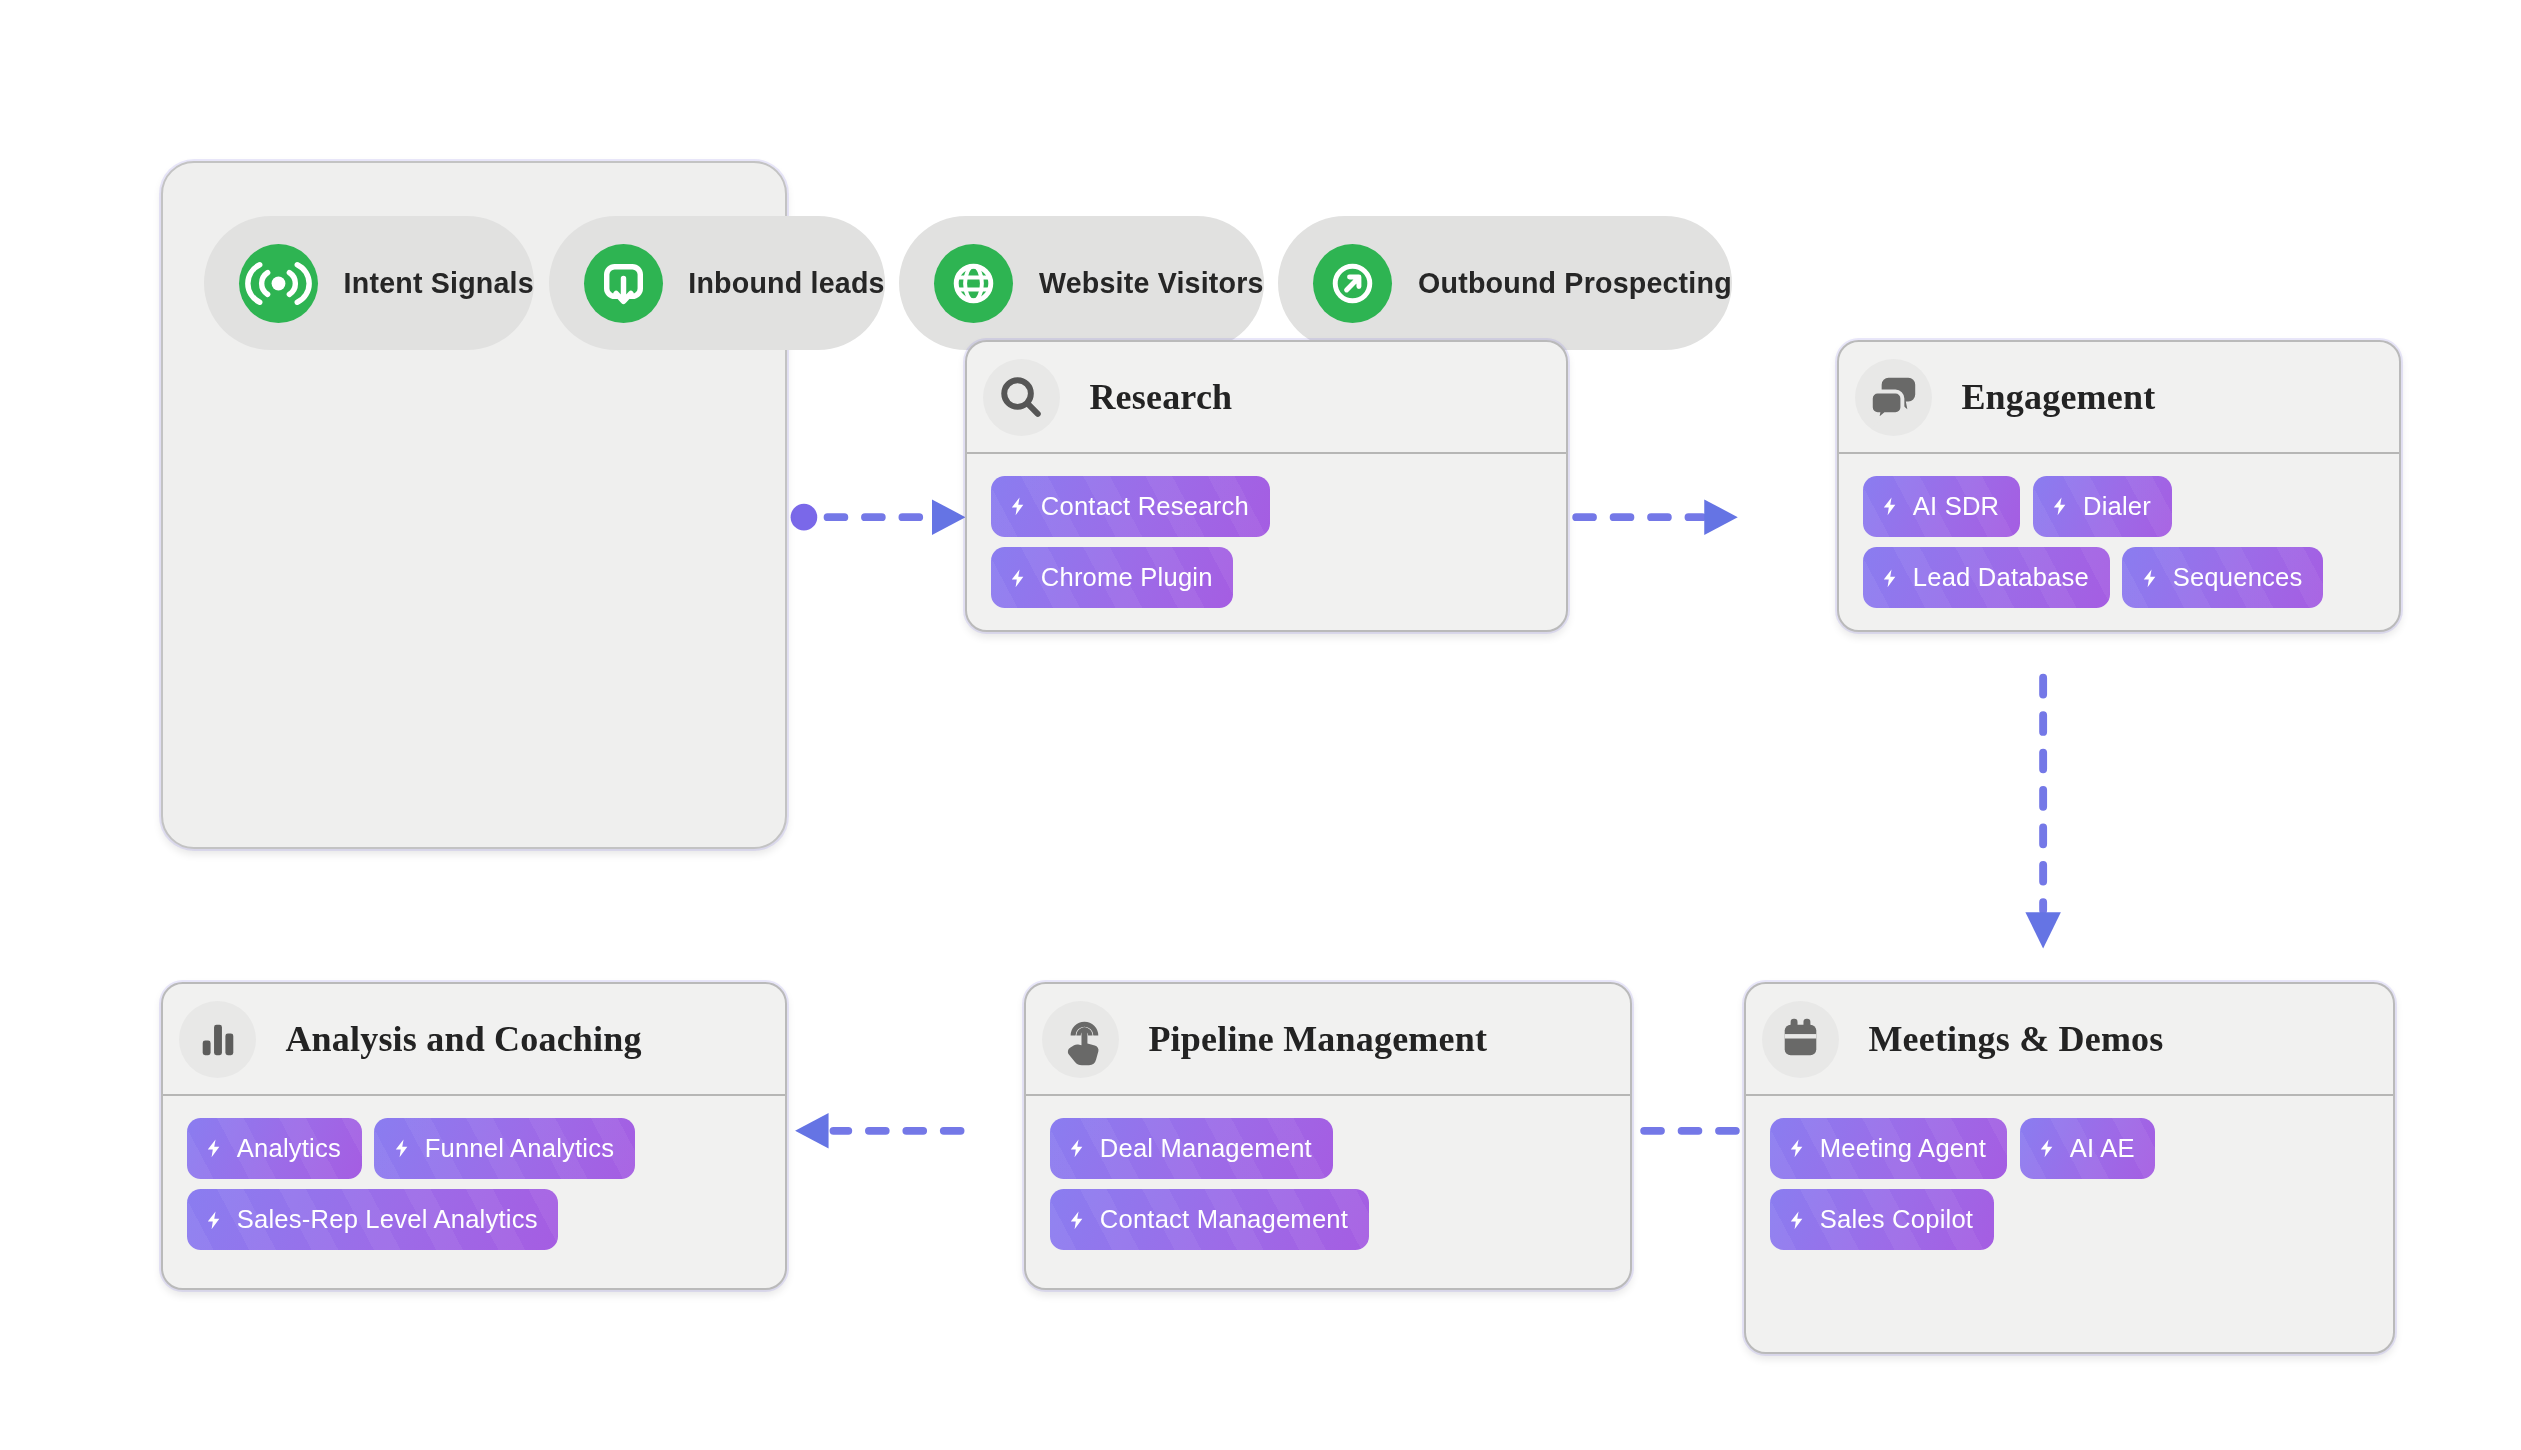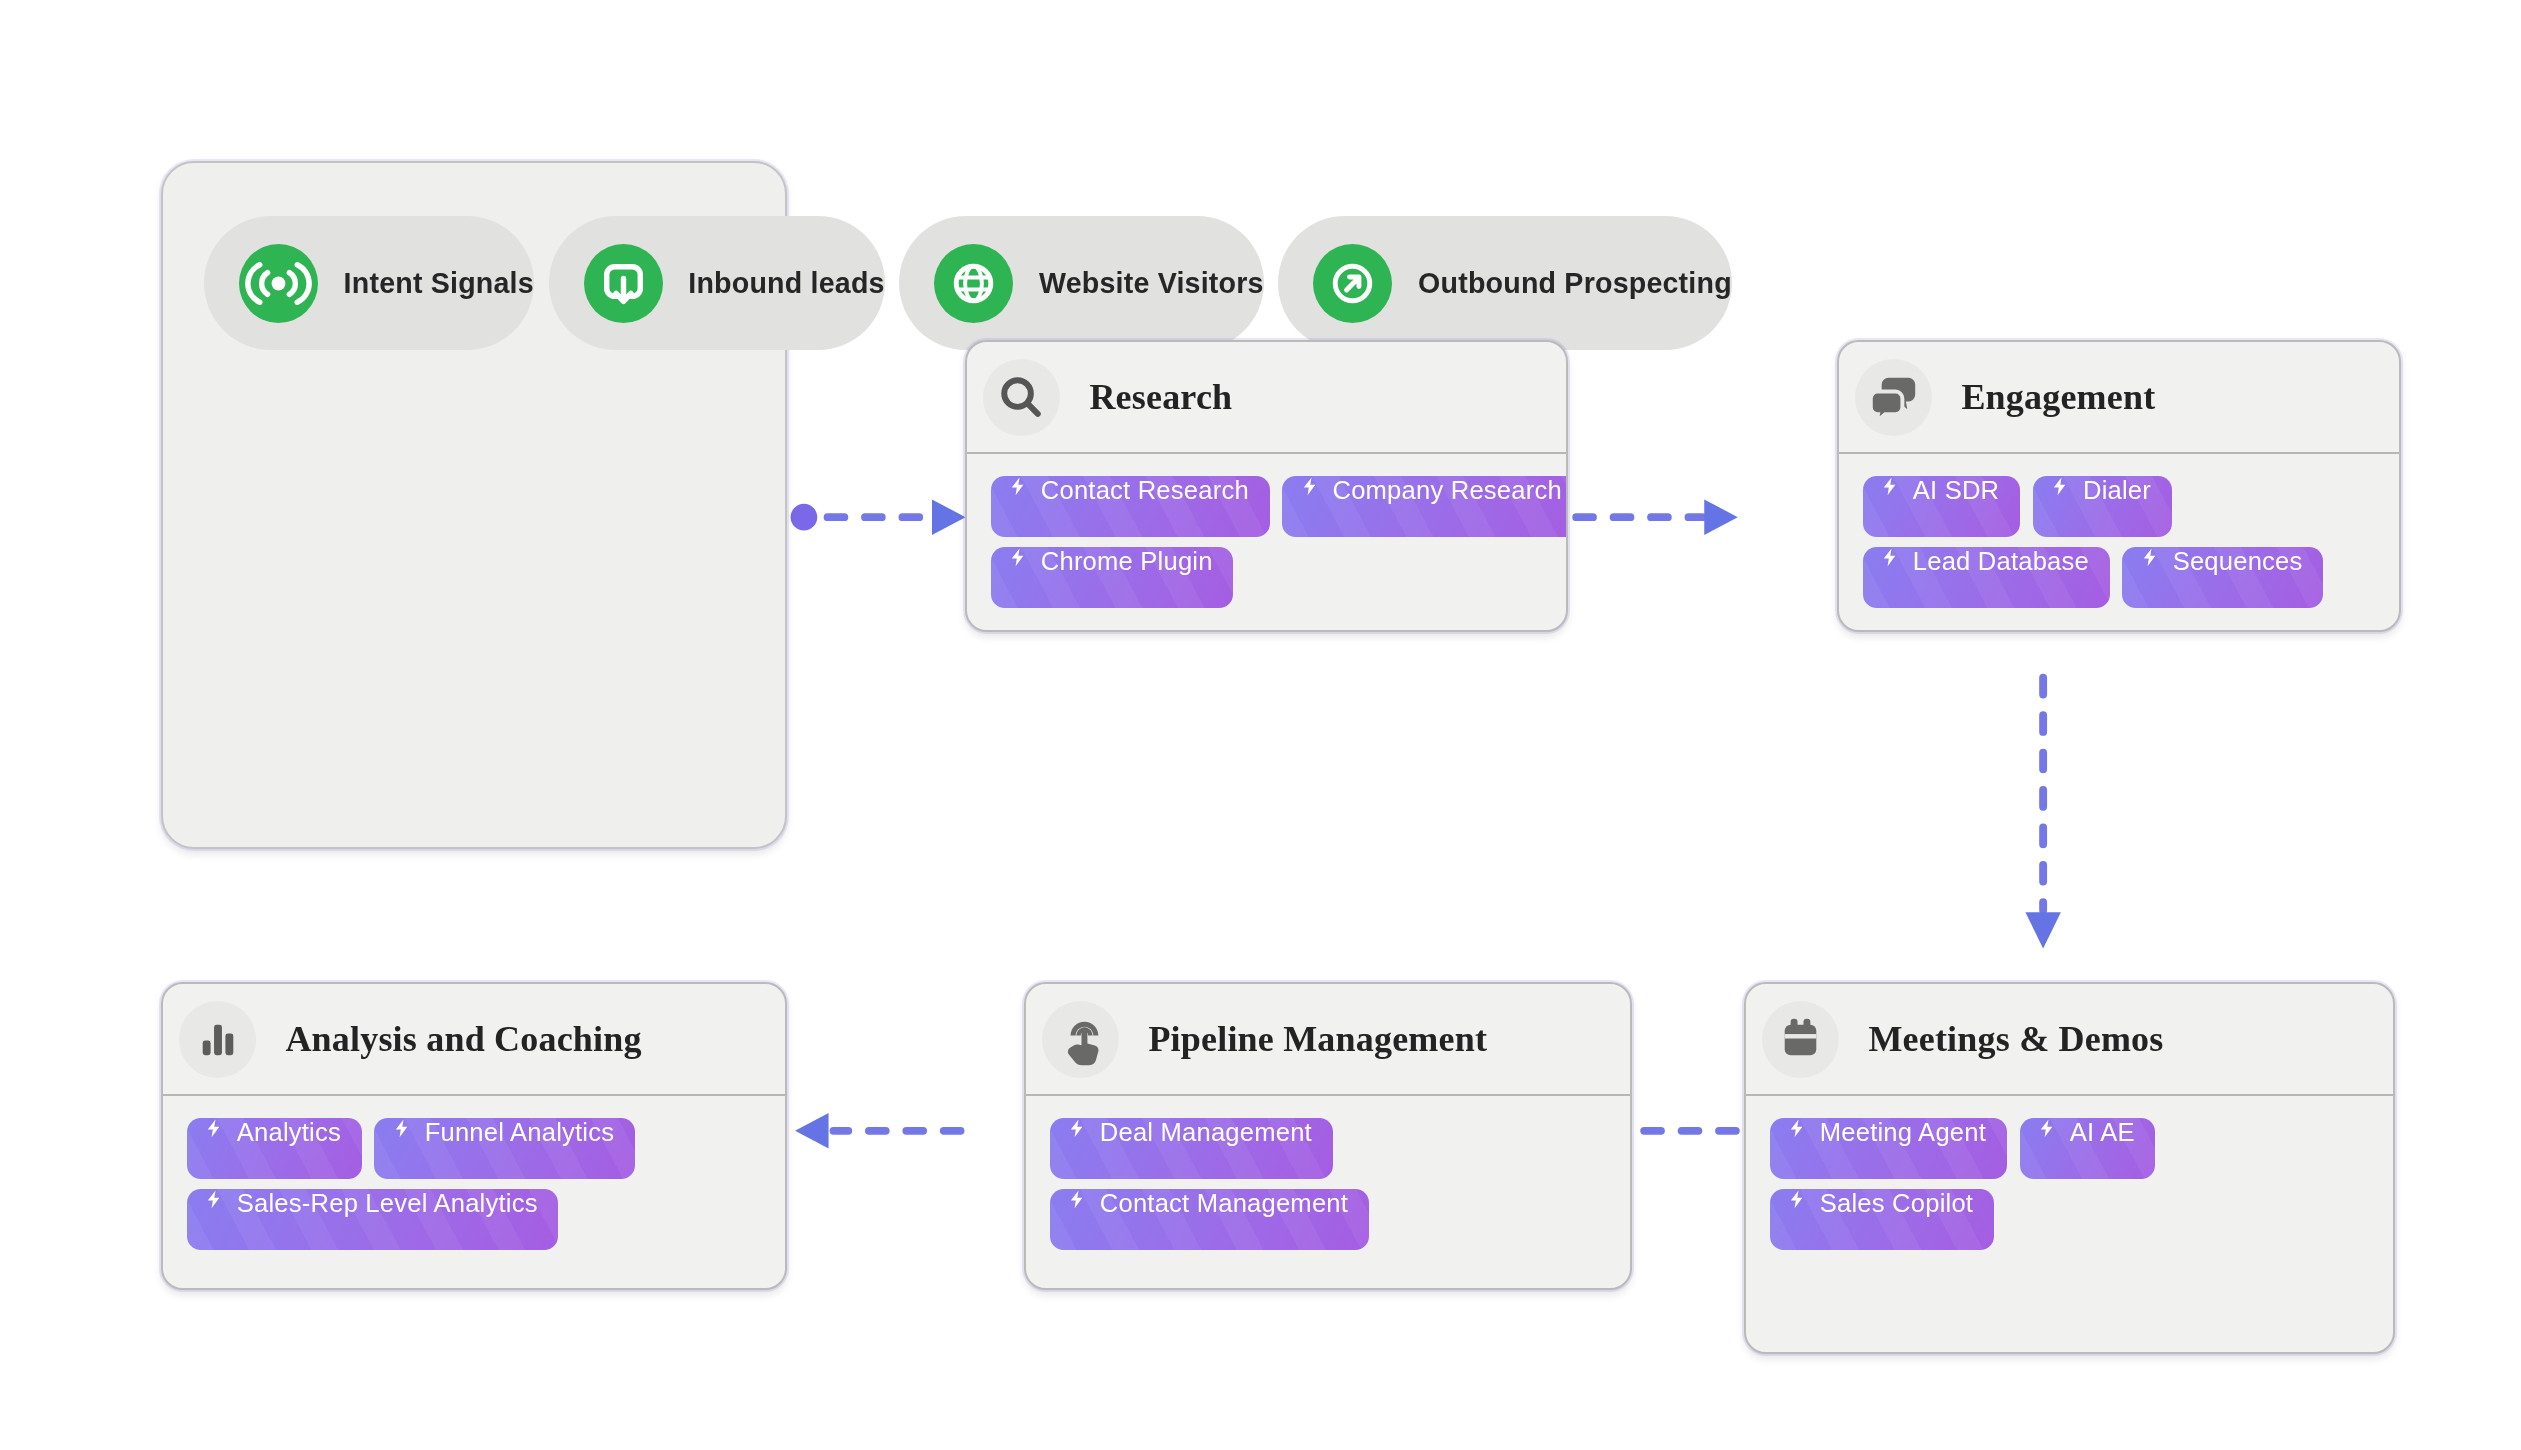--- a/index.html
+++ b/index.html
@@ -56,21 +56,21 @@
     width:77px;height:77px;border-radius:50%;background:#e8e8e7;flex:none;
     display:flex;align-items:center;justify-content:center;
   }
   .stage-icon svg{width:77px;height:77px;display:block;}
   .stage-title{margin:0;font-size:36px;font-weight:700;color:#232323;letter-spacing:0.2px;font-family:Liberation Serif, serif;}
 
   .stage-body{padding:21.7px 23.6px;display:flex;flex-direction:column;gap:10.8px;}
   .tag-row{display:flex;gap:12.8px;}
   .tag{
     height:61px;border-radius:13.8px;box-sizing:border-box;
-    display:inline-flex;gap:11.8px;padding:0 20.7px 0 17.7px;
+    display:inline-flex;align-items:center;gap:11.8px;padding:0 20.7px 0 17.7px;
     background:
       repeating-linear-gradient(62deg, rgba(255,255,255,.05) 0 23.6px, rgba(255,255,255,0) 23.6px 55px),
       linear-gradient(115deg,#8a7df0 0%,#9c6ce8 55%,#a55de2 100%);
     color:#fff;font-size:25.6px;font-weight:400;letter-spacing:0.2px;white-space:nowrap;
   }
   .tag svg{width:20.7px;height:20.7px;flex:none;display:block;}
 </style>
 </head>
 <body>
 
@@ -156,26 +156,20 @@
       <h2 class="stage-title">Research</h2>
     </div>
     <div class="stage-body">
       <div class="tag-row">
         <span class="tag">
           <svg viewBox="0 0 24 24">
               <path d="M13.4 1.6 4.4 13.4h5.8L8.8 22.4l9-12.3h-5.9z" fill="#fff"></path>
             </svg>
           <span>Contact Research</span>
         </span>
-        <span class="tag">
-          <svg viewBox="0 0 24 24">
-              <path d="M13.4 1.6 4.4 13.4h5.8L8.8 22.4l9-12.3h-5.9z" fill="#fff"></path>
-            </svg>
-          <span>Company Research</span>
-        </span>
       </div>
       <div class="tag-row">
         <span class="tag">
           <svg viewBox="0 0 24 24">
               <path d="M13.4 1.6 4.4 13.4h5.8L8.8 22.4l9-12.3h-5.9z" fill="#fff"></path>
             </svg>
           <span>Chrome Plugin</span>
         </span>
       </div>
     </div>

